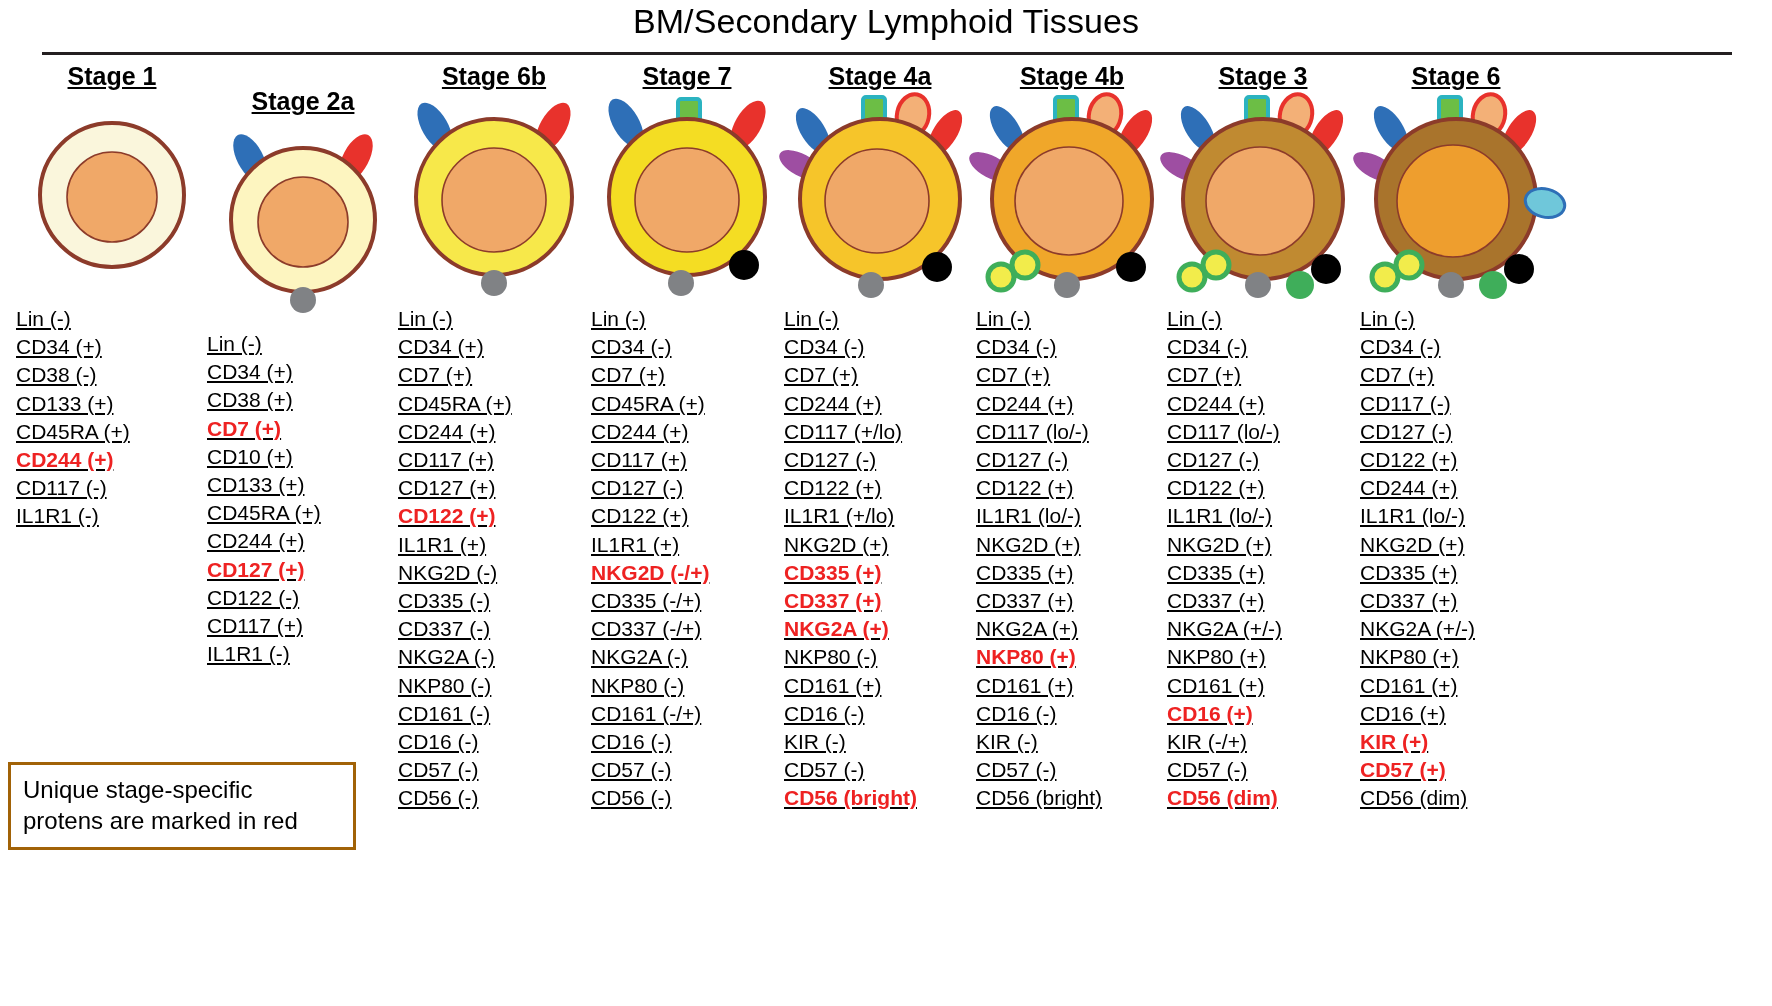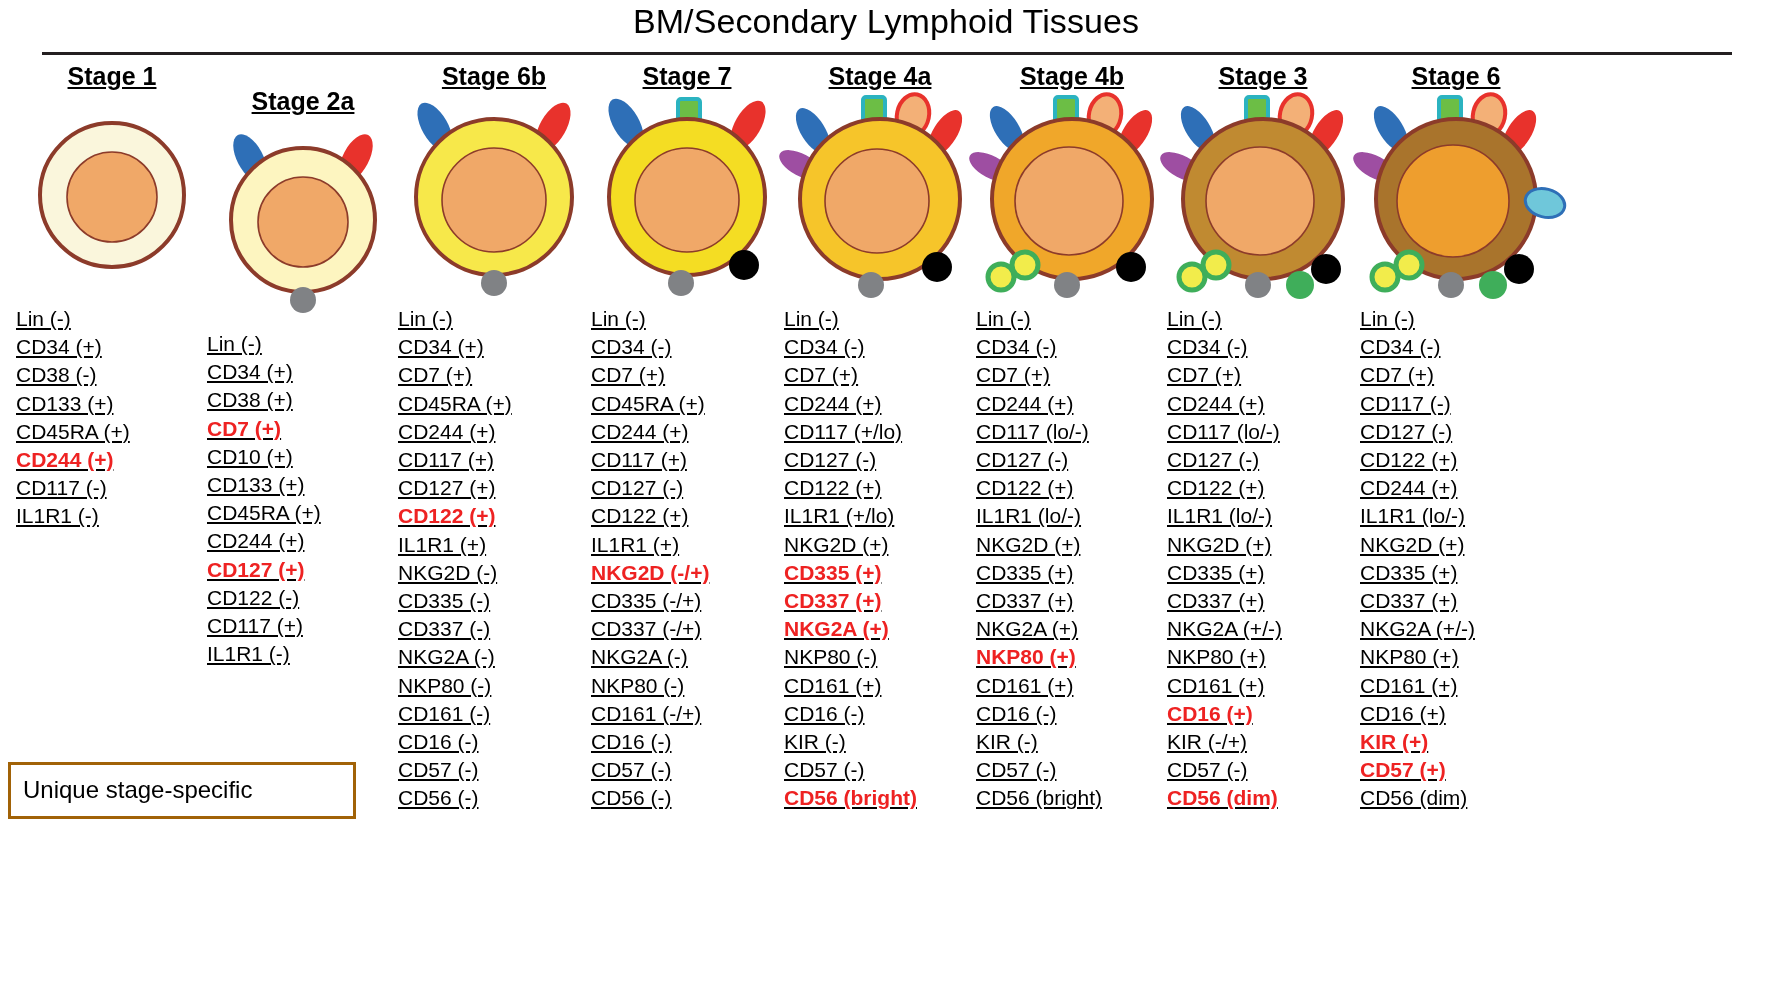--- a/index.html
+++ b/index.html
@@ -330,15 +330,16 @@
         <div>CD161 (+)</div>
         <div>CD16 (+)</div>
         <div class="mk-red">KIR (+)</div>
         <div class="mk-red">CD57 (+)</div>
         <div>CD56 (dim)</div>
       </div>
   </div>
 
   <div class="legend">
     <div>Unique stage-specific</div>
+    <div>protens are marked in red</div>
   </div>
 
 </div>
 
 </body></html>

